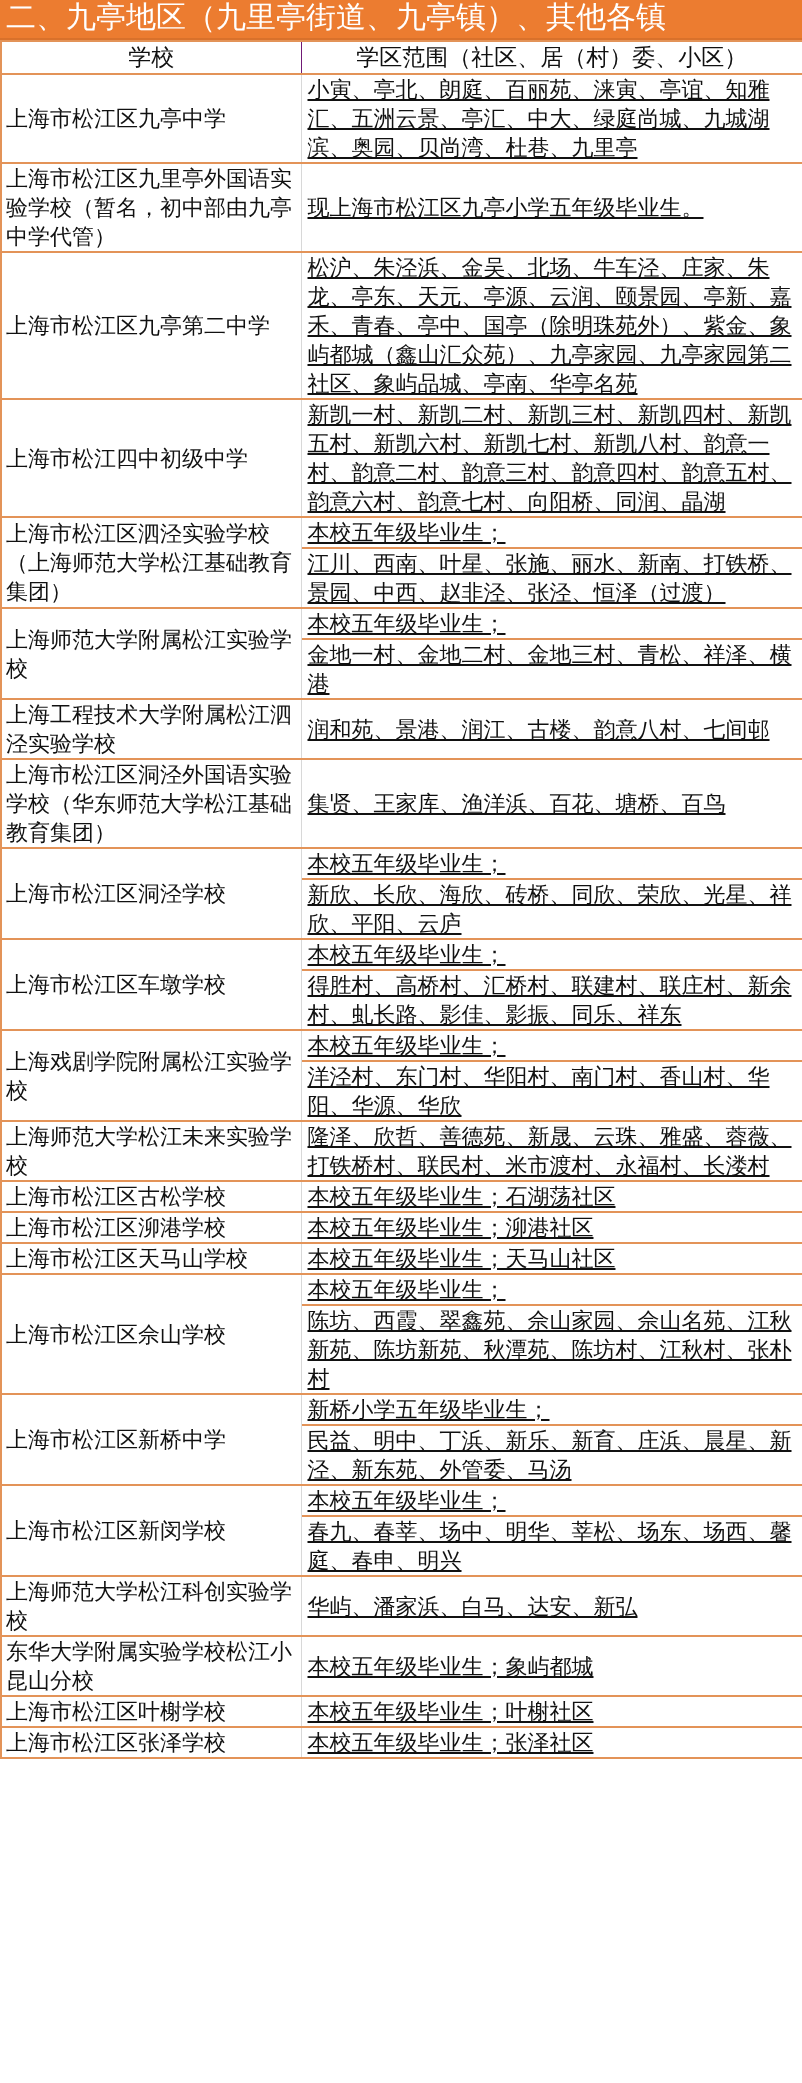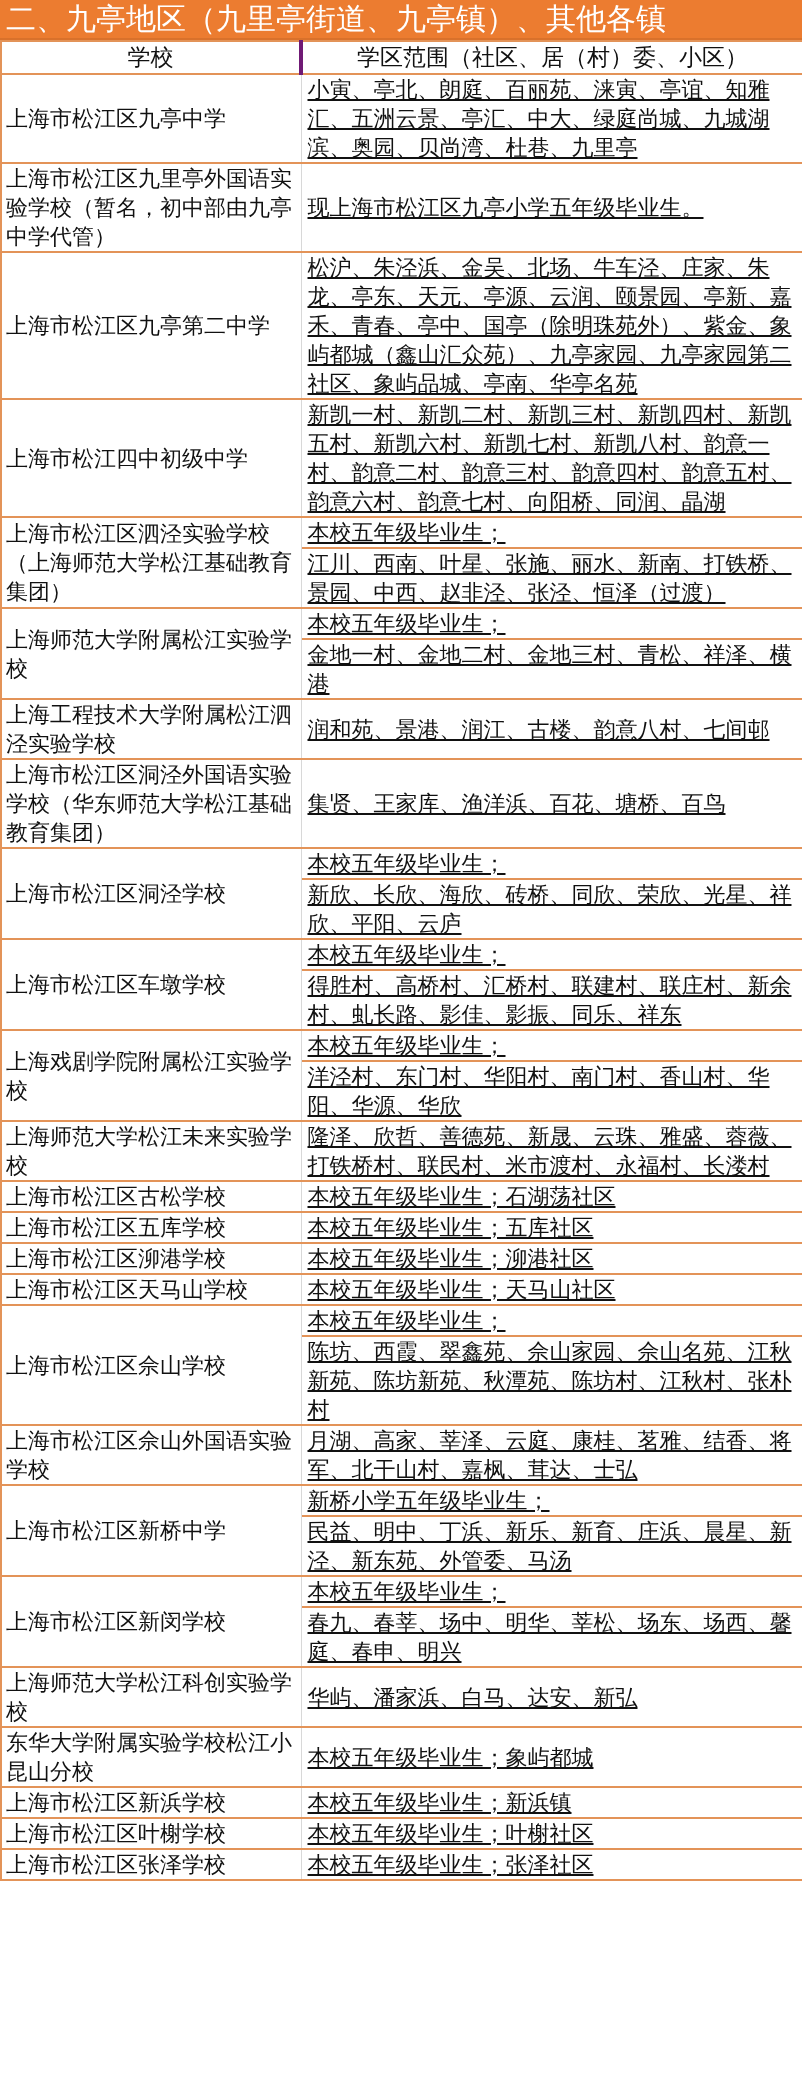--- a/index.html
+++ b/index.html
@@ -1,37 +1,37 @@
 <!DOCTYPE html>
 <html><head>
 <meta charset="utf-8">
 <style>
   html, body { margin: 0; padding: 0; background: #ffffff; }
   body { width: 802px; height: 2083px; overflow: hidden; font-family: "DejaVu Sans", "Liberation Sans", sans-serif; color: #111; }
   .title-bar {
     height: 38px; background: #ec7c30; color: #ffffff;
-    font-family: Liberation Sans, sans-serif;
+    font-family: Liberation Mono, monospace;
     font-size: 30px; line-height: 38px; padding-left: 6px; white-space: nowrap; overflow: hidden;
     border-bottom: 2px solid #d9712b;
   }
   table { border-collapse: collapse; width: 802px; table-layout: fixed; }
   col.c1 { width: 300px; }
   col.c2 { width: 502px; }
   td, th {
     border-top: 2px solid #e39358;
     border-bottom: 2px solid #e39358;
     padding: 0 4px;
     vertical-align: middle;
     font-size: 22px; line-height: 29px; font-weight: normal;
     word-break: break-all;
   }
   td.school { border-left: 2px solid #e39358; border-right: 1px solid #d8d8d8; }
   td.area { border-right: 2px solid #e39358; padding-left: 6px; }
   th { font-size: 23px; line-height: 31px; text-align: center; font-family: "DejaVu Serif", "Liberation Serif", serif; }
-  th.h1 { border-left: 2px solid #e39358; border-right: 4px solid #701a75; }
+  th.h1 { border-left: 2px solid #e39358; border-right: 1px solid #701a75; }
   th.h2 { border-right: 2px solid #e39358; }
   .sub { display: block; text-decoration: underline; }
   .sub.first { border-bottom: 2px solid #e39358; margin: 0 -4px 0 -6px; padding: 0 18px 0 6px; }
 </style>
 </head>
 <body>
 
 <div class="title-bar">二、九亭地区（九里亭街道、九亭镇）、其他各镇</div>
 
 <table>
@@ -123,48 +123,36 @@
           <span class="sub">隆泽、欣哲、善德苑、新晟、云珠、雅盛、蓉薇、打铁桥村、联民村、米市渡村、永福村、长溇村</span>
         </td>
       </tr>
       <tr>
         <td class="school">上海市松江区古松学校</td>
         <td class="area">
           <span class="sub">本校五年级毕业生；石湖荡社区</span>
         </td>
       </tr>
       <tr>
-        <td class="school">上海市松江区五库学校</td>
-        <td class="area">
-          <span class="sub">本校五年级毕业生；五库社区</span>
-        </td>
-      </tr>
-      <tr>
         <td class="school">上海市松江区泖港学校</td>
         <td class="area">
           <span class="sub">本校五年级毕业生；泖港社区</span>
         </td>
       </tr>
       <tr>
         <td class="school">上海市松江区天马山学校</td>
         <td class="area">
           <span class="sub">本校五年级毕业生；天马山社区</span>
         </td>
       </tr>
       <tr>
         <td class="school">上海市松江区佘山学校</td>
         <td class="area">
           <span class="sub first">本校五年级毕业生；</span>
           <span class="sub">陈坊、西霞、翠鑫苑、佘山家园、佘山名苑、江秋新苑、陈坊新苑、秋潭苑、陈坊村、江秋村、张朴村</span>
-        </td>
-      </tr>
-      <tr>
-        <td class="school">上海市松江区佘山外国语实验学校</td>
-        <td class="area">
-          <span class="sub">月湖、高家、莘泽、云庭、康桂、茗雅、结香、将军、北干山村、嘉枫、茸达、士弘</span>
         </td>
       </tr>
       <tr>
         <td class="school">上海市松江区新桥中学</td>
         <td class="area">
           <span class="sub first">新桥小学五年级毕业生；</span>
           <span class="sub">民益、明中、丁浜、新乐、新育、庄浜、晨星、新泾、新东苑、外管委、马汤</span>
         </td>
       </tr>
       <tr>
@@ -180,26 +168,20 @@
           <span class="sub">华屿、潘家浜、白马、达安、新弘</span>
         </td>
       </tr>
       <tr>
         <td class="school">东华大学附属实验学校松江小昆山分校</td>
         <td class="area">
           <span class="sub">本校五年级毕业生；象屿都城</span>
         </td>
       </tr>
       <tr>
-        <td class="school">上海市松江区新浜学校</td>
-        <td class="area">
-          <span class="sub">本校五年级毕业生；新浜镇</span>
-        </td>
-      </tr>
-      <tr>
         <td class="school">上海市松江区叶榭学校</td>
         <td class="area">
           <span class="sub">本校五年级毕业生；叶榭社区</span>
         </td>
       </tr>
       <tr>
         <td class="school">上海市松江区张泽学校</td>
         <td class="area">
           <span class="sub">本校五年级毕业生；张泽社区</span>
         </td>

